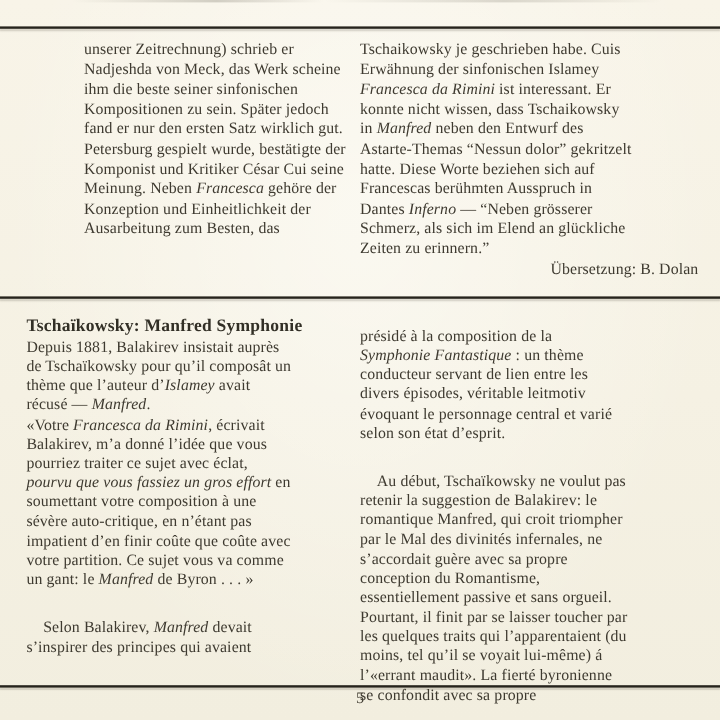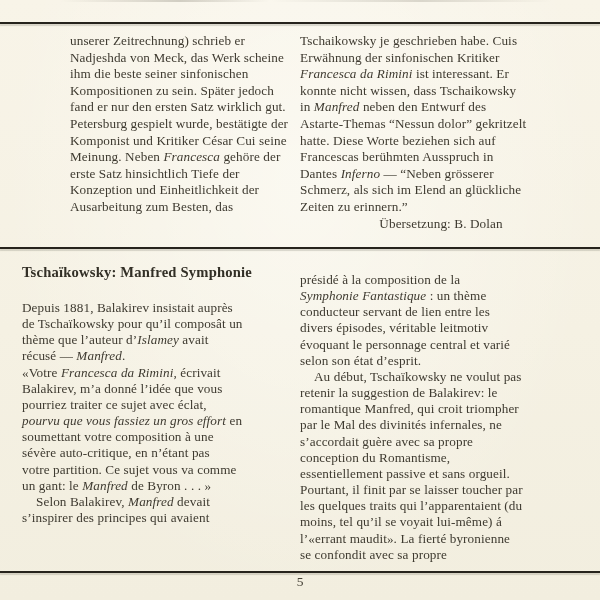--- a/index.html
+++ b/index.html
@@ -39,30 +39,30 @@
   }
   .s1 .line { line-height: 16.6px; }
   .s2 .line { line-height: 16.15px; }
   .col-s1-left  { left: 22px;  top: 33px;  width: 268px; margin-left: 48px; }
   .col-s1-right { left: 300px; top: 33px;  width: 284px; }
   .col-s2-left  { left: 22px;  top: 264px; width: 268px; }
   .col-s2-right { left: 300px; top: 272px; width: 288px; }
   .line {
     white-space: nowrap;
   }
-  .line.indent { padding-left: 14px; }
-  .line.alr    { text-align: center; padding-right: 2px; }
+  .line.indent { padding-left: 14px; margin-top: 24px; }
+  .line.alr    { text-align: right; padding-right: 2px; }
   .it { font-style: italic; }
   .heading {
     font-weight: bold;
     font-size: 14.6px;
     line-height: 17px;
     letter-spacing: 0.2px;
     color: #322f26;
-    margin-bottom: 19px;
+    margin-bottom: 0;
     white-space: nowrap;
   }
   .page-number {
     position: absolute;
     top: 574px;
     left: 0;
     right: 0;
     text-align: center;
     font-size: 13.5px;
     color: #45413６;
@@ -87,28 +87,27 @@
 
   <div class="col s1 col-s1-left">
       <div class="line"><span>unserer Zeitrechnung) schrieb er</span></div>
       <div class="line"><span>Nadjeshda von Meck, das Werk scheine</span></div>
       <div class="line"><span>ihm die beste seiner sinfonischen</span></div>
       <div class="line"><span>Kompositionen zu sein. Später jedoch</span></div>
       <div class="line"><span>fand er nur den ersten Satz wirklich gut.</span></div>
       <div class="line"><span>Petersburg gespielt wurde, bestätigte der</span></div>
       <div class="line"><span>Komponist und Kritiker César Cui seine</span></div>
       <div class="line"><span>Meinung. Neben </span><span class="it">Francesca</span><span> gehöre der</span></div>
-      <div class="line"><span>erste Satz hinsichtlich Tiefe der</span></div>
       <div class="line"><span>Konzeption und Einheitlichkeit der</span></div>
       <div class="line"><span>Ausarbeitung zum Besten, das</span></div>
     </div>
 
   <div class="col s1 col-s1-right">
       <div class="line"><span>Tschaikowsky je geschrieben habe. Cuis</span></div>
-      <div class="line"><span>Erwähnung der sinfonischen Kritiker</span></div>
+      <div class="line"><span>Erwähnung der sinfonischen Islamey</span></div>
       <div class="line"><span class="it">Francesca da Rimini</span><span> ist interessant. Er</span></div>
       <div class="line"><span>konnte nicht wissen, dass Tschaikowsky</span></div>
       <div class="line"><span>in </span><span class="it">Manfred</span><span> neben den Entwurf des</span></div>
       <div class="line"><span>Astarte-Themas “Nessun dolor” gekritzelt</span></div>
       <div class="line"><span>hatte. Diese Worte beziehen sich auf</span></div>
       <div class="line"><span>Francescas berühmten Ausspruch in</span></div>
       <div class="line"><span>Dantes </span><span class="it">Inferno</span><span> — “Neben grösserer</span></div>
       <div class="line"><span>Schmerz, als sich im Elend an glückliche</span></div>
       <div class="line"><span>Zeiten zu erinnern.”</span></div>
       <div class="line alr"><span>Übersetzung: B. Dolan</span></div>
@@ -122,20 +121,21 @@
         <div class="line"><span>Depuis 1881, Balakirev insistait auprès</span></div>
         <div class="line"><span>de Tschaïkowsky pour qu’il composât un</span></div>
         <div class="line"><span>thème que l’auteur d’</span><span class="it">Islamey</span><span> avait</span></div>
         <div class="line"><span>récusé — </span><span class="it">Manfred</span><span>.</span></div>
         <div class="line"><span>«Votre </span><span class="it">Francesca da Rimini</span><span>, écrivait</span></div>
         <div class="line"><span>Balakirev, m’a donné l’idée que vous</span></div>
         <div class="line"><span>pourriez traiter ce sujet avec éclat,</span></div>
         <div class="line"><span class="it">pourvu que vous fassiez un gros effort</span><span> en</span></div>
         <div class="line"><span>soumettant votre composition à une</span></div>
         <div class="line"><span>sévère auto-critique, en n’étant pas</span></div>
+        <div class="line"><span>impatient d’en finir coûte que coûte avec</span></div>
         <div class="line"><span>votre partition. Ce sujet vous va comme</span></div>
         <div class="line"><span>un gant: le </span><span class="it">Manfred</span><span> de Byron . . . »</span></div>
         <div class="line indent"><span>Selon Balakirev, </span><span class="it">Manfred</span><span> devait</span></div>
         <div class="line"><span>s’inspirer des principes qui avaient</span></div>
       </div>
   </div>
 
   <div class="col s2 col-s2-right">
       <div class="line"><span>présidé à la composition de la</span></div>
       <div class="line"><span class="it">Symphonie Fantastique</span><span> : un thème</span></div>

